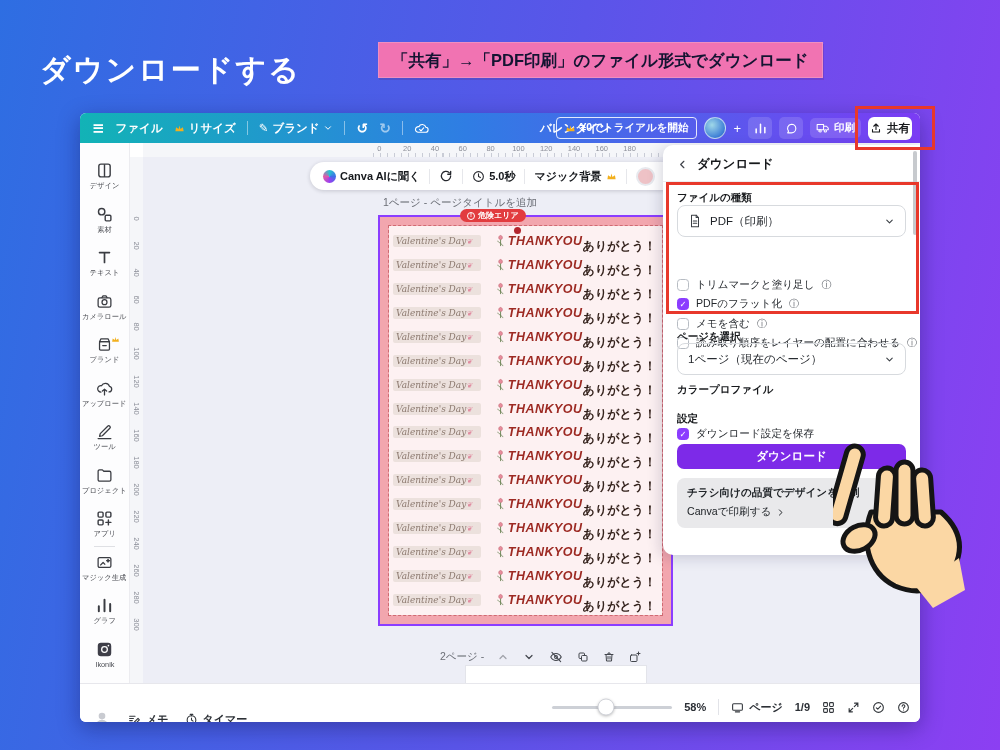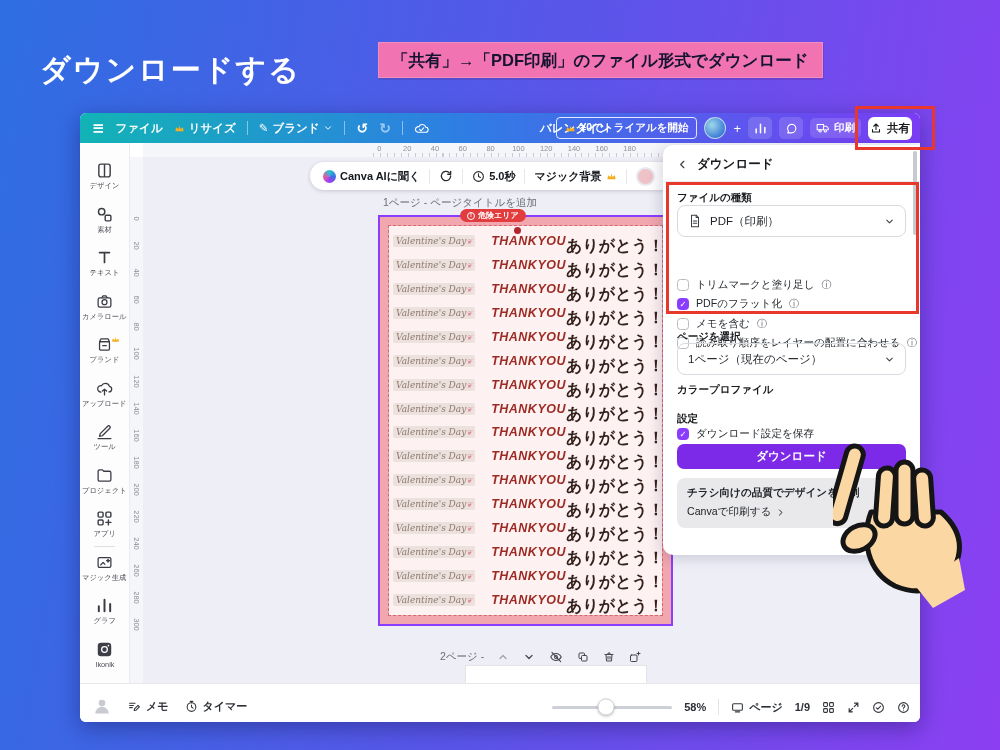--- a/index.html
+++ b/index.html
@@ -76,21 +76,21 @@
   .cpage{position:absolute;left:235px;top:58px;width:295px;height:411px;background:#f2a6ae;
          border:2px solid #8b3dff;box-sizing:border-box;padding:9px;}
   .cinner{width:100%;height:100%;background:#fdf1f2;outline:1.2px dashed #cf6a72;box-sizing:border-box;
           display:flex;flex-direction:column;justify-content:space-evenly;padding:2px 4px;}
   .crow{display:flex;align-items:center;height:22px;}
   .strip{width:88px;background:#ece1dd;border-radius:2px;padding:1px 3px;
          font-family:"DejaVu Serif",serif;font-style:italic;font-size:9px;color:#8d7a70;white-space:nowrap;}
   .strip .heart{color:#e08ca0;font-size:7px;}
   .flower{width:12px;height:14px;margin-left:14px;}
   .thanks{font-size:12.5px;font-weight:800;color:#9d2a23;letter-spacing:.5px;margin-left:2px;font-style:italic;}
-  .jp-thanks{margin-left:auto;margin-right:2px;font-size:16px;font-weight:800;color:#33211b;white-space:nowrap;margin-top:12px;}
+  .jp-thanks{margin-left:auto;margin-right:2px;font-size:12px;font-weight:800;color:#33211b;white-space:nowrap;margin-top:12px;}
   .danger-badge{position:absolute;left:317px;top:52px;height:13px;line-height:13px;padding:0 7px;border-radius:7px;
                 background:#e23c3f;color:#fff;font-size:8px;font-weight:700;display:flex;align-items:center;gap:3px;z-index:4;}
   .warn-c{display:inline-flex;width:8px;height:8px;border:1px solid #fff;border-radius:50%;font-size:6px;line-height:7px;
           align-items:center;justify-content:center;box-sizing:border-box;}
   .handle-dot{position:absolute;left:371px;top:70px;width:7px;height:7px;border-radius:50%;background:#b3262e;z-index:4;}
   .pg2-sliver{position:absolute;left:322px;top:508px;width:180px;height:20px;background:#fff;border:1px solid #e3e4ea;border-bottom:none;}
   
   .panel{position:absolute;left:583px;top:32px;width:257px;height:410px;background:#fff;
          border-radius:10px 0 0 10px;box-shadow:-3px 3px 14px rgba(20,20,60,.16);z-index:5;font-size:11px;color:#202428;}
   .pn-head{position:absolute;left:14px;top:11px;display:flex;align-items:center;gap:9px;font-size:12.5px;font-weight:700;color:#17191c;}
@@ -112,21 +112,21 @@
           color:#fff;font-size:11.5px;font-weight:700;display:flex;align-items:center;justify-content:center;cursor:pointer;}
   .promo{position:absolute;left:14px;top:333px;width:229px;height:50px;background:#e9e9eb;border-radius:8px;
          box-sizing:border-box;padding:8px 10px;font-size:10.6px;color:#202428;}
   .promo .t1{font-weight:700;margin-bottom:5px;white-space:nowrap;}
   .promo .t2{display:flex;align-items:center;gap:5px;cursor:pointer;}
   .promo .ico{width:9px;height:9px;}
   .pn-scroll{position:absolute;right:3px;top:6px;width:4px;height:84px;border-radius:2px;background:#c7cace;}
   
   .statusbar{position:absolute;left:0;bottom:0;width:100%;height:38px;background:#fff;border-top:1px solid #e7e7ec;
              font-size:11px;color:#2c3036;}
-  .sb-left{position:absolute;left:12px;top:3px;height:38px;display:flex;align-items:center;gap:16px;}
+  .sb-left{position:absolute;left:12px;top:16px;height:38px;display:flex;align-items:center;gap:16px;}
   .sb-right{position:absolute;right:10px;top:0;height:46px;display:flex;align-items:center;gap:12px;}
   .sb-item2{display:flex;align-items:center;gap:5px;font-weight:600;cursor:pointer;}
   .sb-item2 .ico{width:13px;height:13px;color:#33373c;}
   .slider{position:relative;width:120px;height:3px;border-radius:2px;background:#cdd0d6;cursor:pointer;}
   .knob{position:absolute;left:45%;top:50%;transform:translate(-50%,-50%);width:15px;height:15px;border-radius:50%;
         background:#fff;border:1px solid #d2d4da;box-shadow:0 1px 3px rgba(0,0,0,.25);}
   .vdiv{width:1px;height:16px;background:#e2e3e8;}
   .pct{font-weight:600;}
   .user-ava{width:20px;height:20px;}
   

